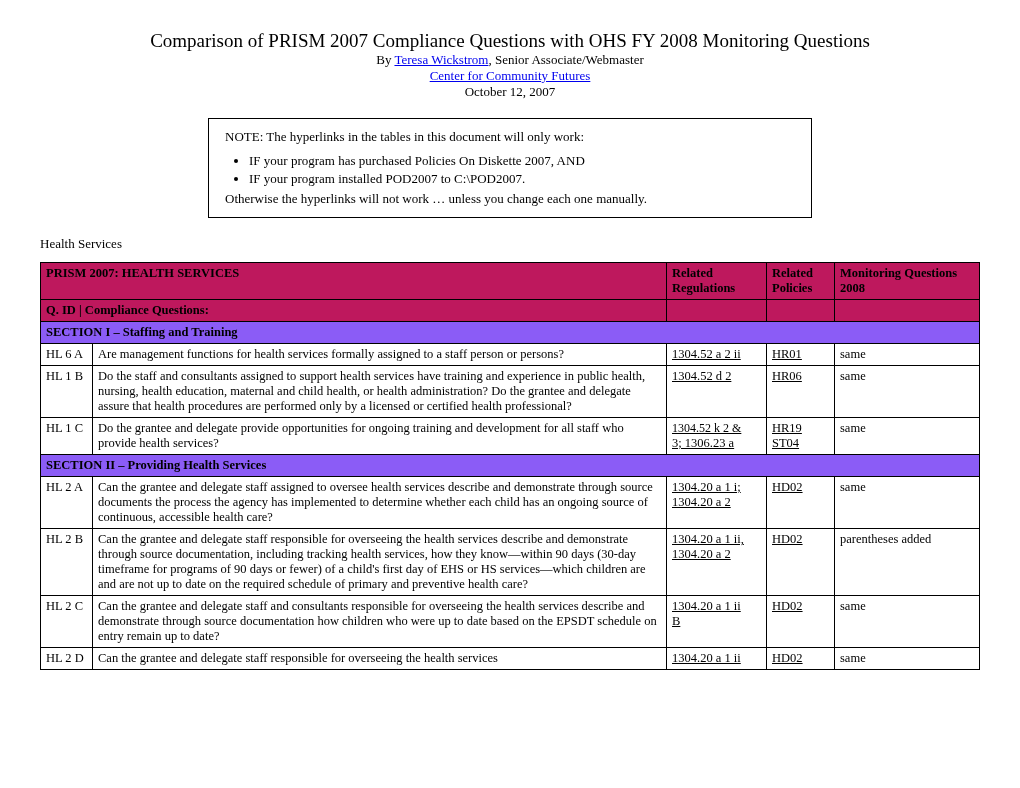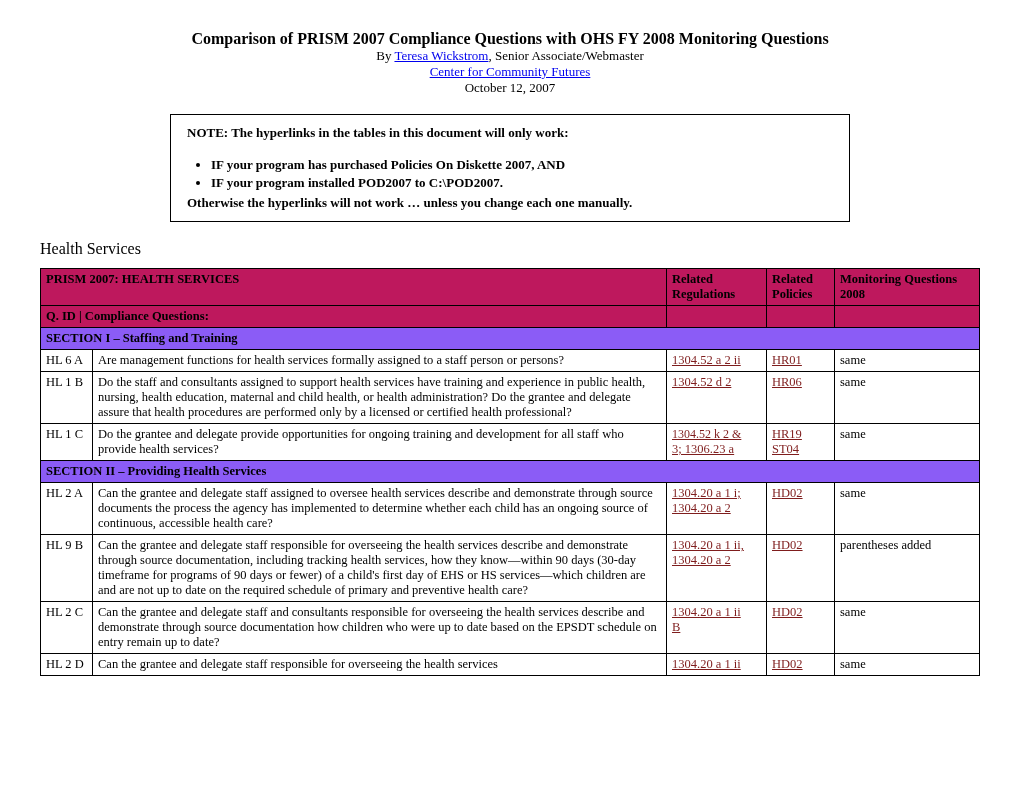--- a/index.html
+++ b/index.html
@@ -10,49 +10,48 @@
       color: #000;
       padding: 30px 40px;
       width: 1020px;
       min-height: 788px;
     }
     .header {
       text-align: center;
       margin-bottom: 18px;
     }
     .header .title {
-      font-weight: bold;
-      font-size: 16px;
+      font-weight: normal;
+      font-size: 19px;
     }
     .header .subtitle {
       font-size: 13px;
     }
     .header .link {
       color: #0000EE;
       text-decoration: underline;
       cursor: pointer;
     }
     .note-box {
       border: 1px solid #000;
       padding: 10px 16px;
       margin: 0 auto 18px auto;
-      width: 680px;
+      width: 604px;
       font-size: 13px;
-      font-weight: bold;
     }
     .note-box ul {
       margin-left: 24px;
-      margin-top: 16px;
+      margin-top: 8px;
       margin-bottom: 4px;
     }
     .note-box ul li {
       margin-bottom: 2px;
     }
     .section-label {
-      font-size: 16px;
+      font-size: 13px;
       margin-bottom: 10px;
     }
     table {
       border-collapse: collapse;
       width: 100%;
       font-size: 12.5px;
     }
     table td, table th {
       border: 1px solid #000;
       padding: 3px 5px;
@@ -65,21 +64,21 @@
     .col-mon { width: 145px; }
     .header-row td {
       font-weight: bold;
       background: #be185d;
     }
     .section-header td {
       font-weight: bold;
       background: #8b5cf6;
     }
     .link-cell a, .link {
-      color: #7f1d1d;
+      color: #000000;
       text-decoration: underline;
     }
     .bold { font-weight: bold; }
   </style>
 </head>
 <body>
 
 <div class="header">
   <div class="title">Comparison of PRISM 2007 Compliance Questions with OHS FY 2008 Monitoring Questions</div>
   <div class="subtitle">
@@ -157,21 +156,21 @@
 
     <tr>
       <td>HL 2 A</td>
       <td>Can the grantee and delegate staff assigned to oversee health services describe and demonstrate through source documents the process the agency has implemented to determine whether each child has an ongoing source of continuous, accessible health care?</td>
       <td class="link-cell"><a class="link">1304.20 a 1 i;</a><br><a class="link">1304.20 a 2</a></td>
       <td class="link-cell"><a class="link">HD02</a></td>
       <td>same</td>
     </tr>
 
     <tr>
-      <td>HL 9 B</td>
+      <td>HL 2 B</td>
       <td>Can the grantee and delegate staff responsible for overseeing the health services describe and demonstrate through source documentation, including tracking health services, how they know—within 90 days (30-day timeframe for programs of 90 days or fewer) of a child's first day of EHS or HS services—which children are and are not up to date on the required schedule of primary and preventive health care?</td>
       <td class="link-cell"><a class="link">1304.20 a 1 ii,</a><br><a class="link">1304.20 a 2</a></td>
       <td class="link-cell"><a class="link">HD02</a></td>
       <td>parentheses added</td>
     </tr>
 
     <tr>
       <td>HL 2 C</td>
       <td>Can the grantee and delegate staff and consultants responsible for overseeing the health services describe and demonstrate through source documentation how children who were up to date based on the EPSDT schedule on entry remain up to date?</td>
       <td class="link-cell"><a class="link">1304.20 a 1 ii</a><br><a class="link">B</a></td>

